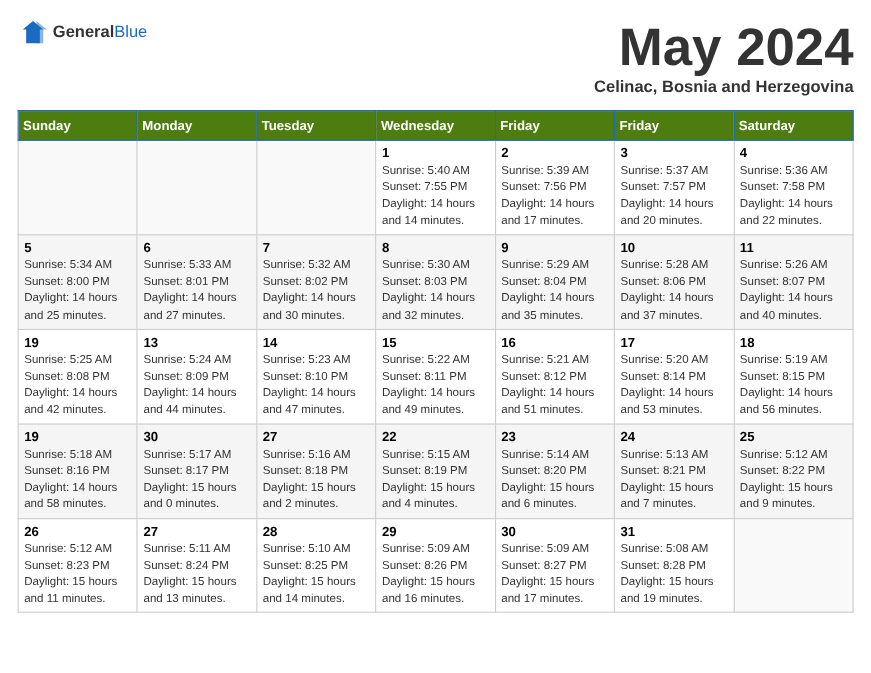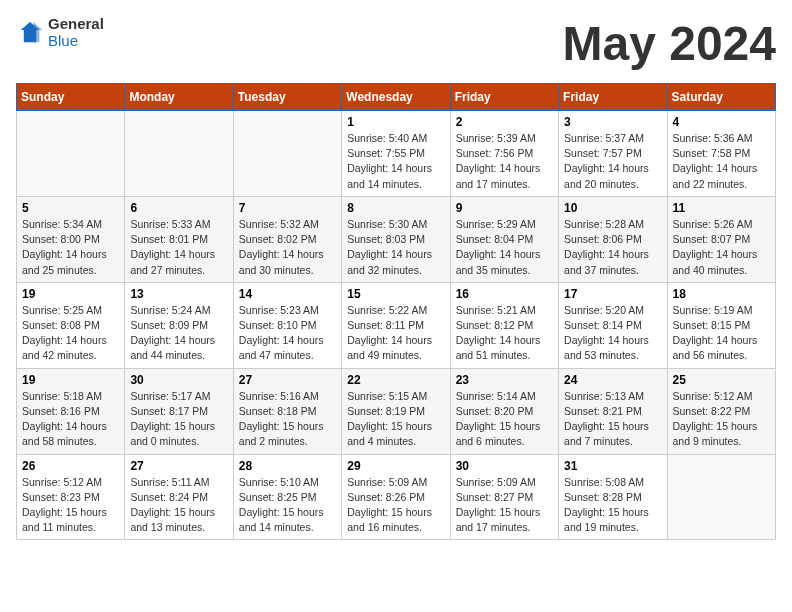--- a/index.html
+++ b/index.html
@@ -16,21 +16,21 @@
       align-items: flex-start;
       margin-bottom: 12px;
     }
     .logo {
       display: flex;
       align-items: center;
       gap: 4px;
     }
     .logo-text {
       display: flex;
-      flex-direction: column;
+      flex-direction: row;
       line-height: 1.1;
     }
     .logo-general {
       font-size: 15px;
       font-weight: bold;
       color: #333;
     }
     .logo-blue {
       font-size: 15px;
       font-weight: normal;
@@ -52,21 +52,21 @@
       font-size: 15px;
       color: #333;
       font-weight: 600;
     }
     table {
       width: 100%;
       border-collapse: collapse;
       font-size: 11px;
     }
     thead tr th {
-      background: #c2410c;
+      background: #4d7c0f;
       color: #fff;
       padding: 6px 4px;
       text-align: left;
       font-size: 12px;
       font-weight: bold;
       border: 1px solid #1a6bbf;
     }
     tbody tr td {
       border: 1px solid #ccc;
       vertical-align: top;
@@ -102,20 +102,21 @@
       <polygon points="18,4 30,14 26,14 26,30 10,30 10,14 6,14" fill="#1a6bbf"></polygon>
       <polygon points="22,4 34,14 30,14 30,30 22,30 22,14" fill="#1a6bbf" opacity="0.5"></polygon>
     </svg>
     <div class="logo-text">
       <span class="logo-general">General</span>
       <span class="logo-blue">Blue</span>
     </div>
   </div>
   <div class="title-block">
     <div class="month-title">May 2024</div>
+    <div class="location">Celinac, Bosnia and Herzegovina</div>
   </div>
 </div>
 
 <table>
   <thead>
     <tr>
     <th>Sunday</th>
         <th>Monday</th>
         <th>Tuesday</th>
         <th>Wednesday</th>

